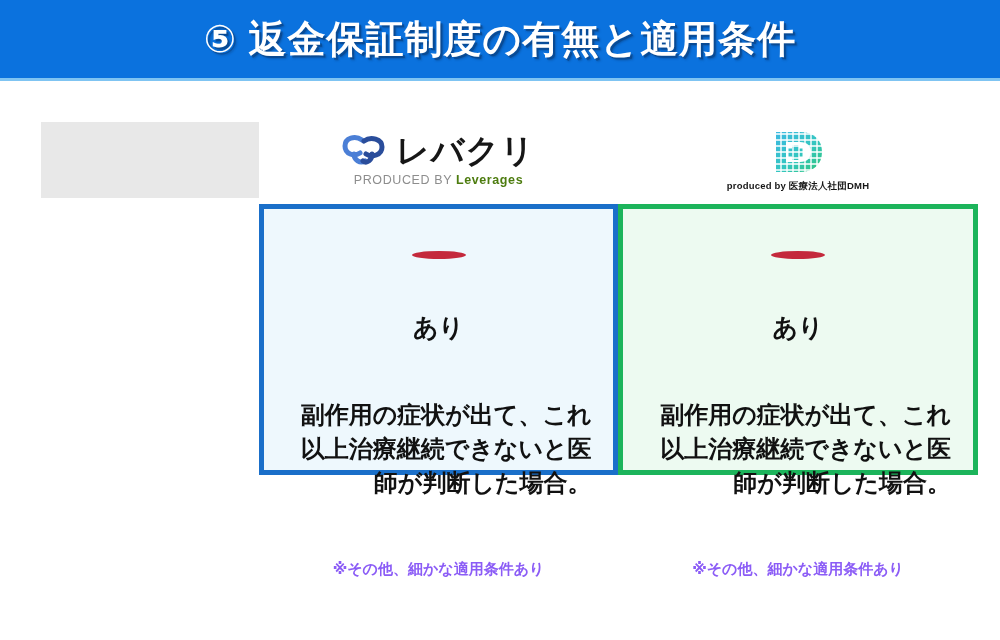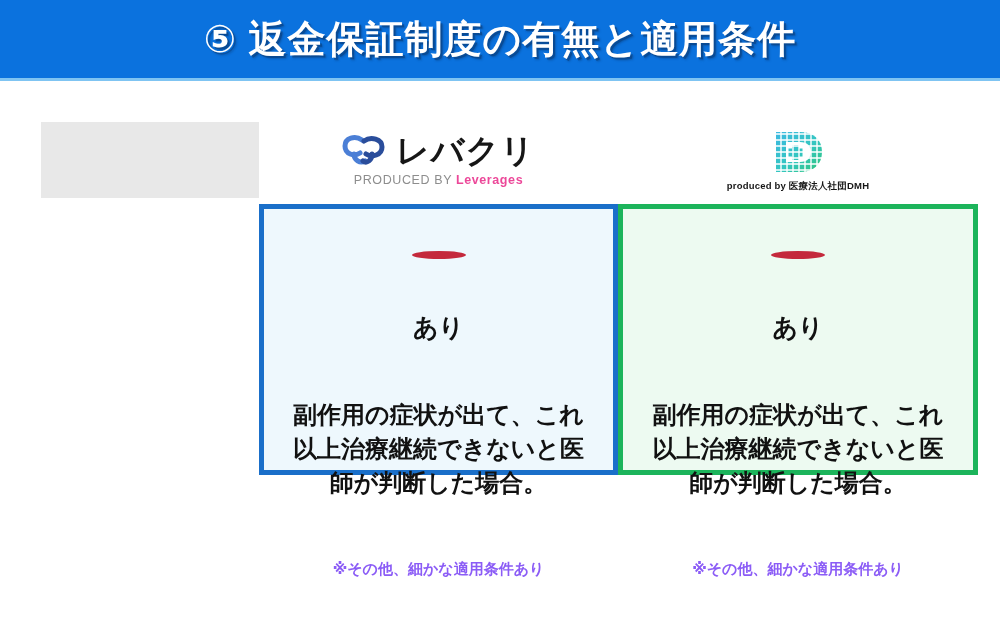--- a/index.html
+++ b/index.html
@@ -95,21 +95,21 @@
     line-height: 1;
   }
   .logo-sub-lev {
     margin-top: 7px;
     font-size: 12.5px;
     color: #8d8d8d;
     letter-spacing: 0.6px;
     line-height: 1;
     white-space: nowrap;
   }
-  .logo-sub-lev b { color: #ec4899; font-weight: bold; }
+  .logo-sub-lev b { color: #4d7c0f; font-weight: bold; }
 
   .logo-word-dmm {
     font-size: 23px;
     font-weight: bold;
     color: #0a0a0a;
     letter-spacing: 0px;
     line-height: 1;
     white-space: nowrap;
   }
   .logo-word-dmm .dmm-mark {
@@ -186,21 +186,21 @@
     color: #111111;
     line-height: 1;
   }
   .cell-body {
     margin-top: 14px;
     width: 306px;
     font-size: 24px;
     font-weight: bold;
     color: #111111;
     line-height: 1.42;
-    text-align: center;
+    text-align: right;
   }
   .cell-note {
     margin-top: 17px;
     width: 100%;
     text-align: center;
     font-size: 15px;
     font-weight: bold;
     color: #8b5cf6;
     line-height: 1;
   }

